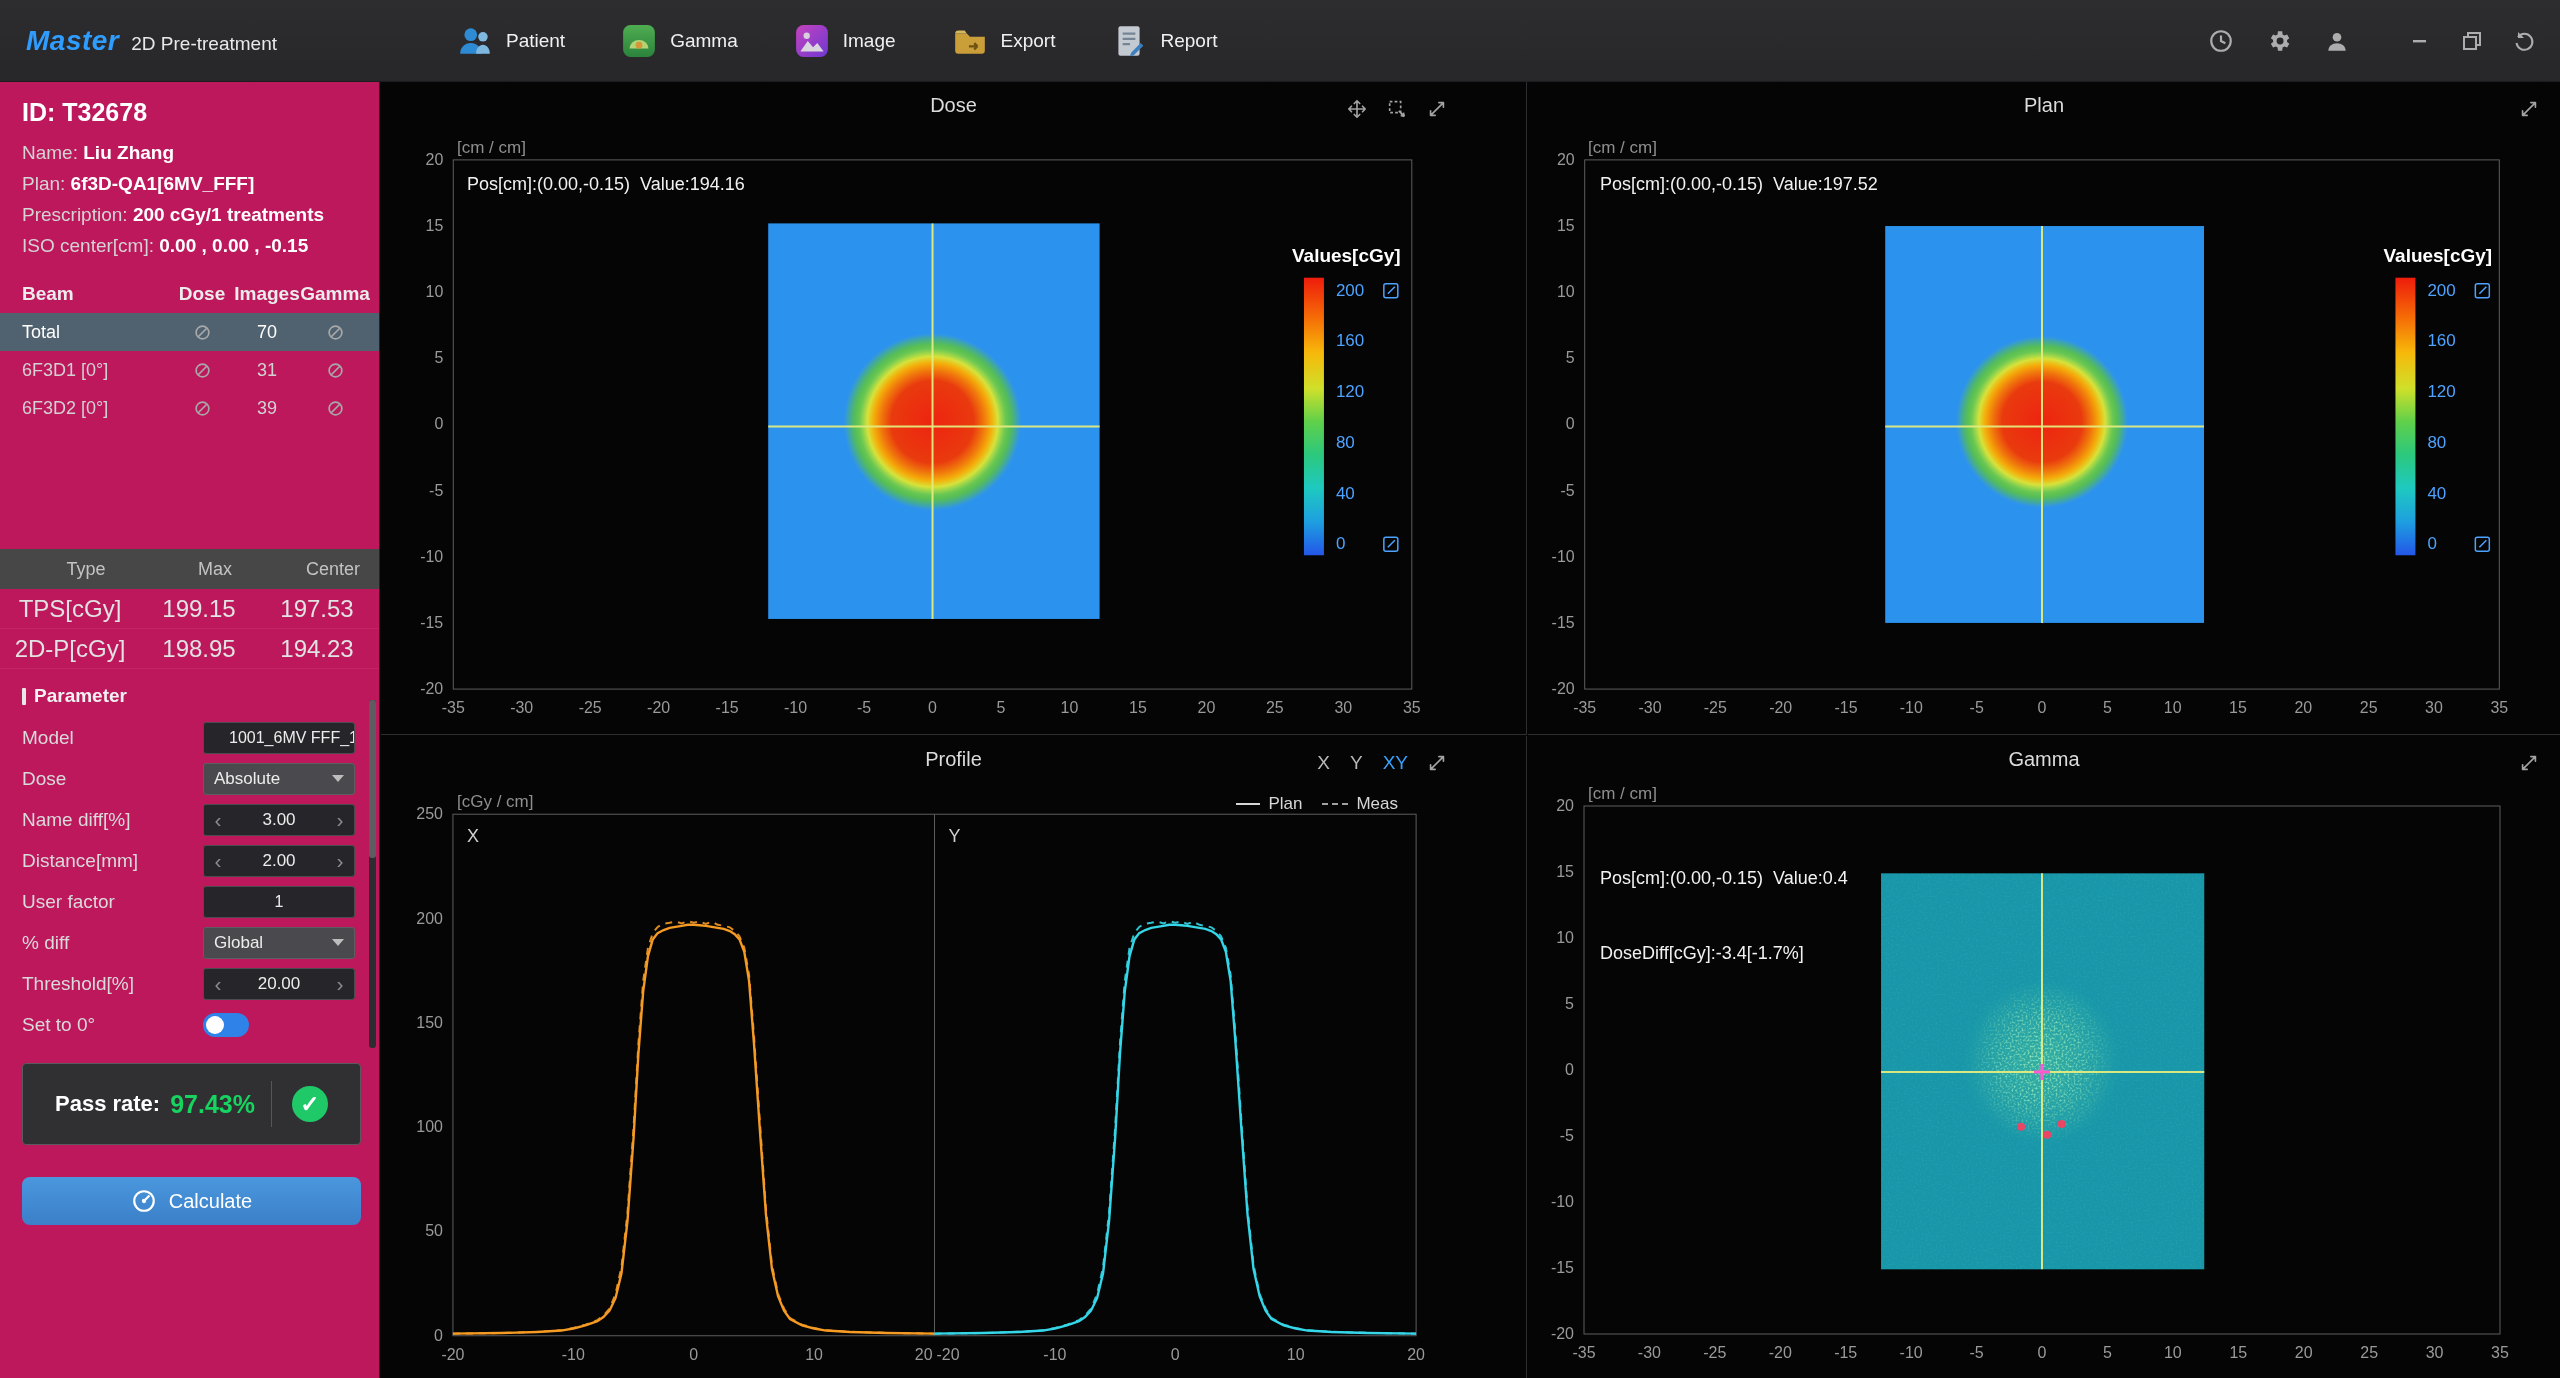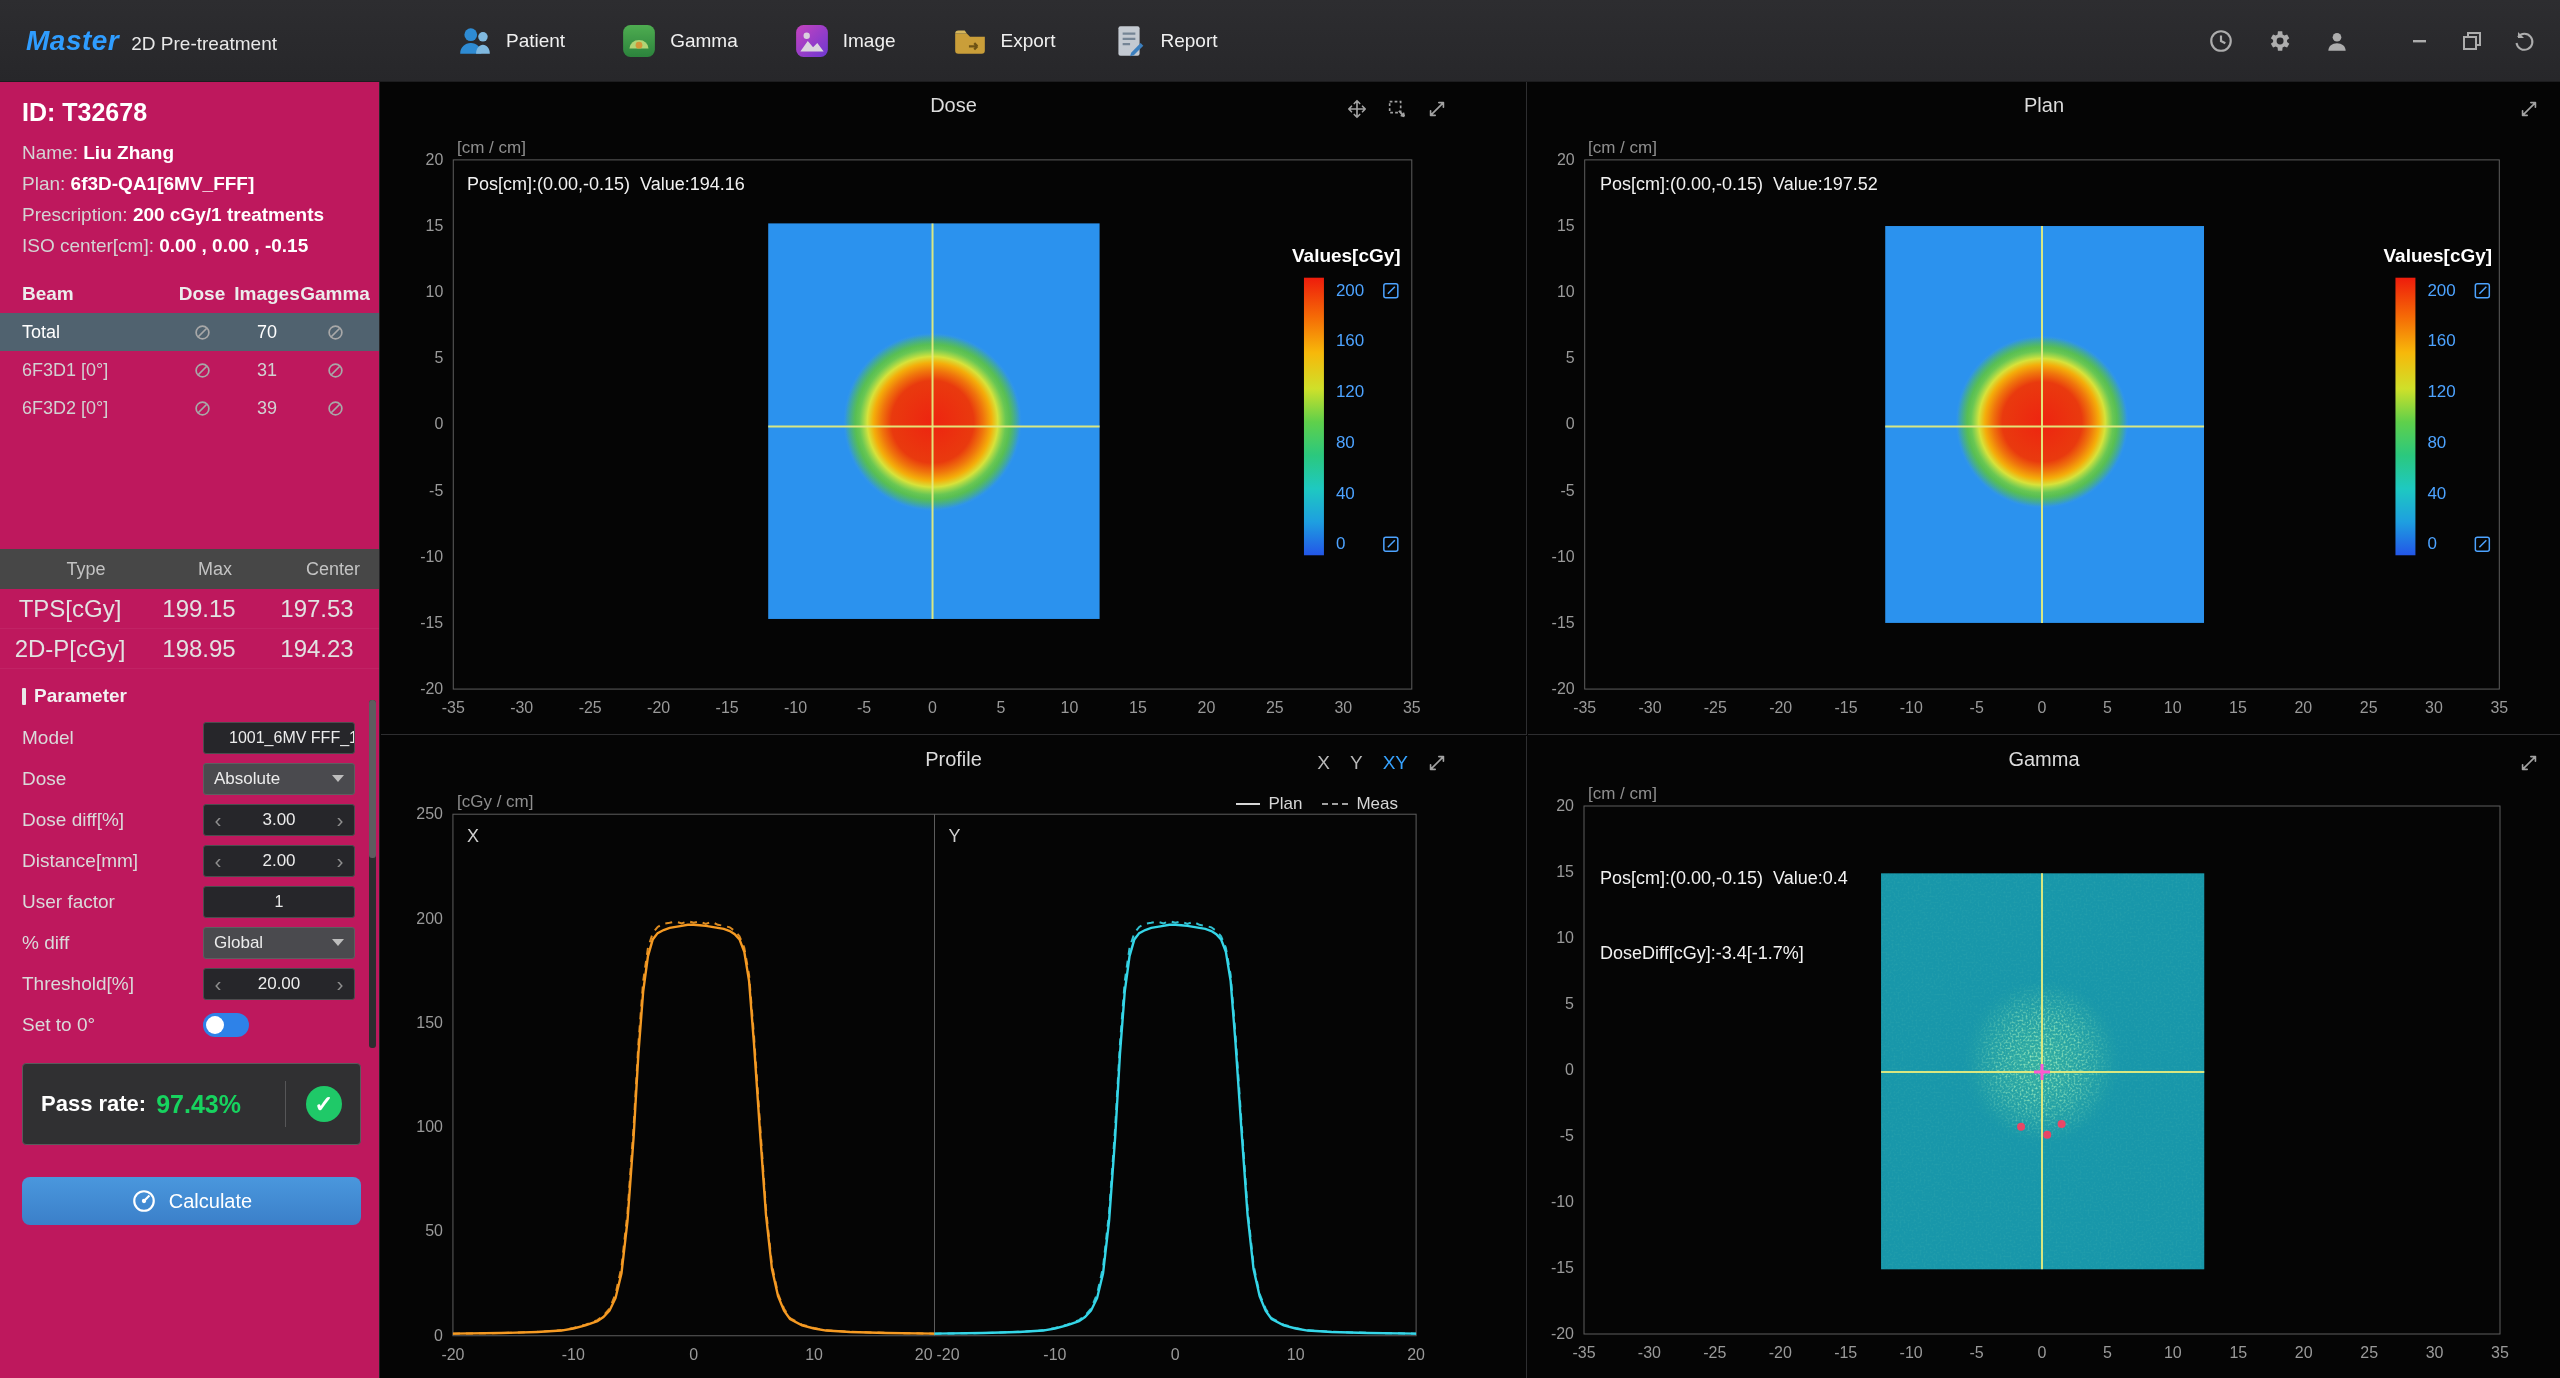--- a/index.html
+++ b/index.html
@@ -53,21 +53,21 @@
   .selectbox .caret{margin-left:auto;width:0;height:0;border-left:6px solid transparent;border-right:6px solid transparent;border-top:7px solid #bdbdbd}
   .stepper{height:32px;background:#26262a;border:1px solid #4c4c4e;border-radius:3px;display:flex;align-items:center}
   .stepper .arr{width:28px;text-align:center;color:#8f8f8f;font-size:21px;cursor:pointer;line-height:30px}
   .stepper .val{flex:1;text-align:center;color:#ececec;font-size:17px}
   .toggle{width:46px;height:24px;border-radius:12px;background:#2e82e8;position:relative;cursor:pointer}
   .toggle .knob{position:absolute;left:3px;top:3px;width:18px;height:18px;border-radius:50%;background:#fff}
 
   .param-scrollbar{position:absolute;right:3px;top:618px;width:7px;height:348px;background:#2d2d2f;border-radius:3px}
   .param-scrollbar .thumb{position:absolute;left:0;top:0;width:7px;height:158px;background:#5d5d5f;border-radius:3px;cursor:grab}
 
-  .pass-box{margin-top:18px;height:82px;border:1px solid #5a5a5c;border-radius:4px;background:#303032;display:flex;align-items:center;padding:0 18px}
+  .pass-box{margin-top:18px;height:82px;border:1px solid #5a5a5c;border-radius:4px;background:#303032;display:flex;align-items:center;padding:0 32px}
   .pass-box .plbl{font-size:22px;font-weight:bold;color:#fff}
   .pass-box .pval{font-size:25px;font-weight:bold;color:#17d35f;margin-left:10px}
   .pass-box .vdiv{width:1px;height:46px;background:#565658;margin-left:auto}
   .check-circle{width:36px;height:36px;border-radius:50%;background:#1fc968;color:#fff;font-size:23px;font-weight:bold;display:flex;align-items:center;justify-content:center;margin-left:20px}
 
   .calc-btn{margin-top:32px;height:48px;width:100%;background:linear-gradient(#4a97dd,#3b7fc9);border:none;border-radius:8px;color:#fff;font-size:20px;font-family:"Liberation Sans",sans-serif;display:flex;align-items:center;justify-content:center;gap:12px;cursor:pointer}
 
   
   #main{position:absolute;left:381px;top:82px;right:0;bottom:0;background:#050505}
   .panel{position:absolute;background:#050505}
@@ -287,21 +287,21 @@
         <div class="inputbox">1001_6MV FFF_1</div>
       </div>
       <div class="p-row">
         <span class="plabel">Dose</span>
         <div class="selectbox">
             <span>Absolute</span>
             <span class="caret"></span>
           </div>
       </div>
       <div class="p-row">
-        <span class="plabel">Dose diff[%]</span>
+        <span class="plabel">Name diff[%]</span>
         <div class="stepper">
             <span class="arr">‹</span>
             <span class="val">3.00</span>
             <span class="arr">›</span>
           </div>
       </div>
       <div class="p-row">
         <span class="plabel">Distance[mm]</span>
         <div class="stepper">
             <span class="arr">‹</span>

